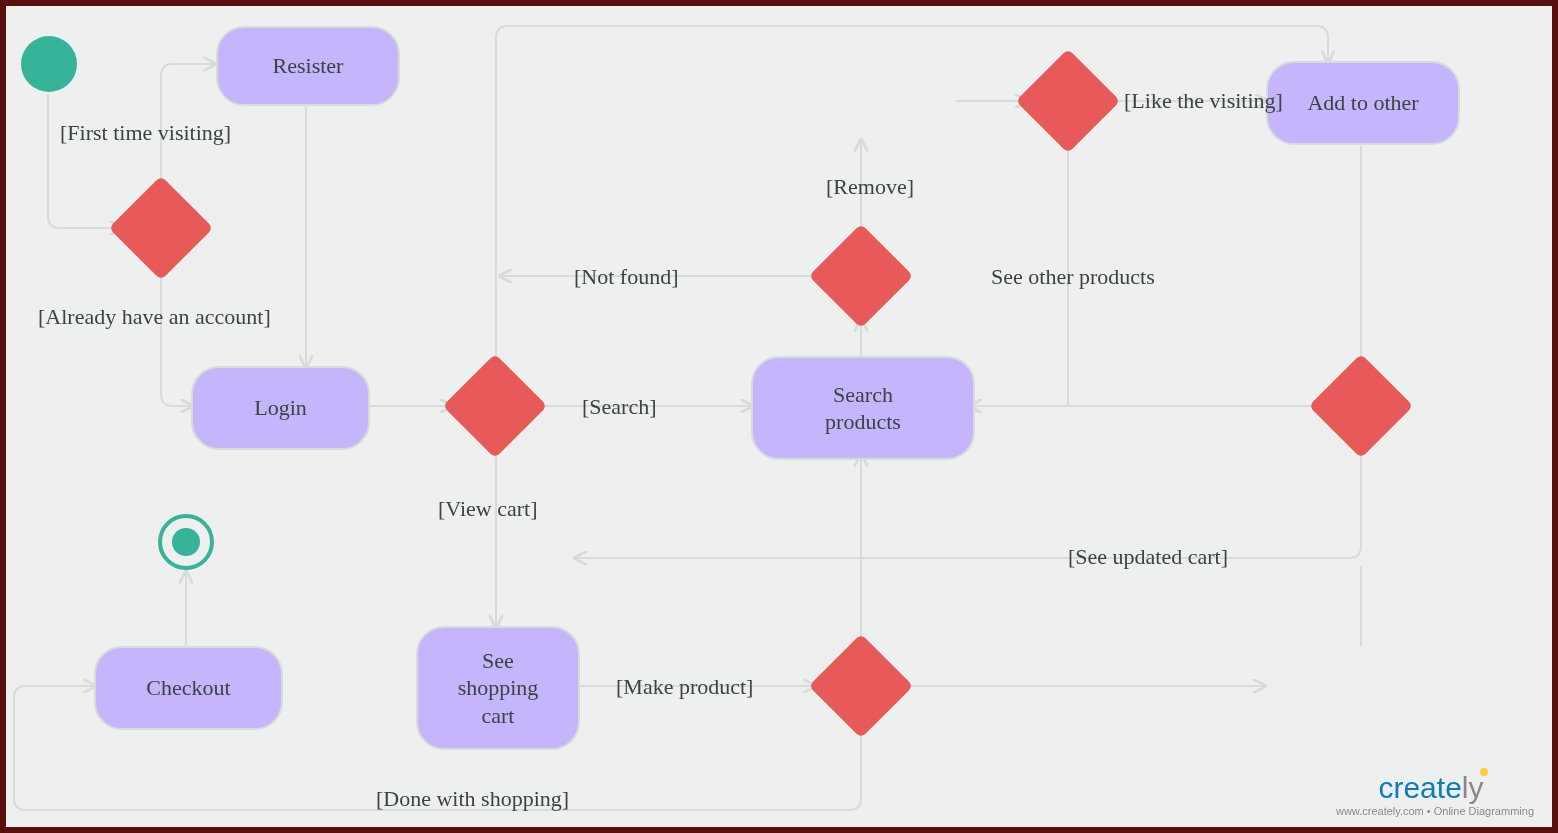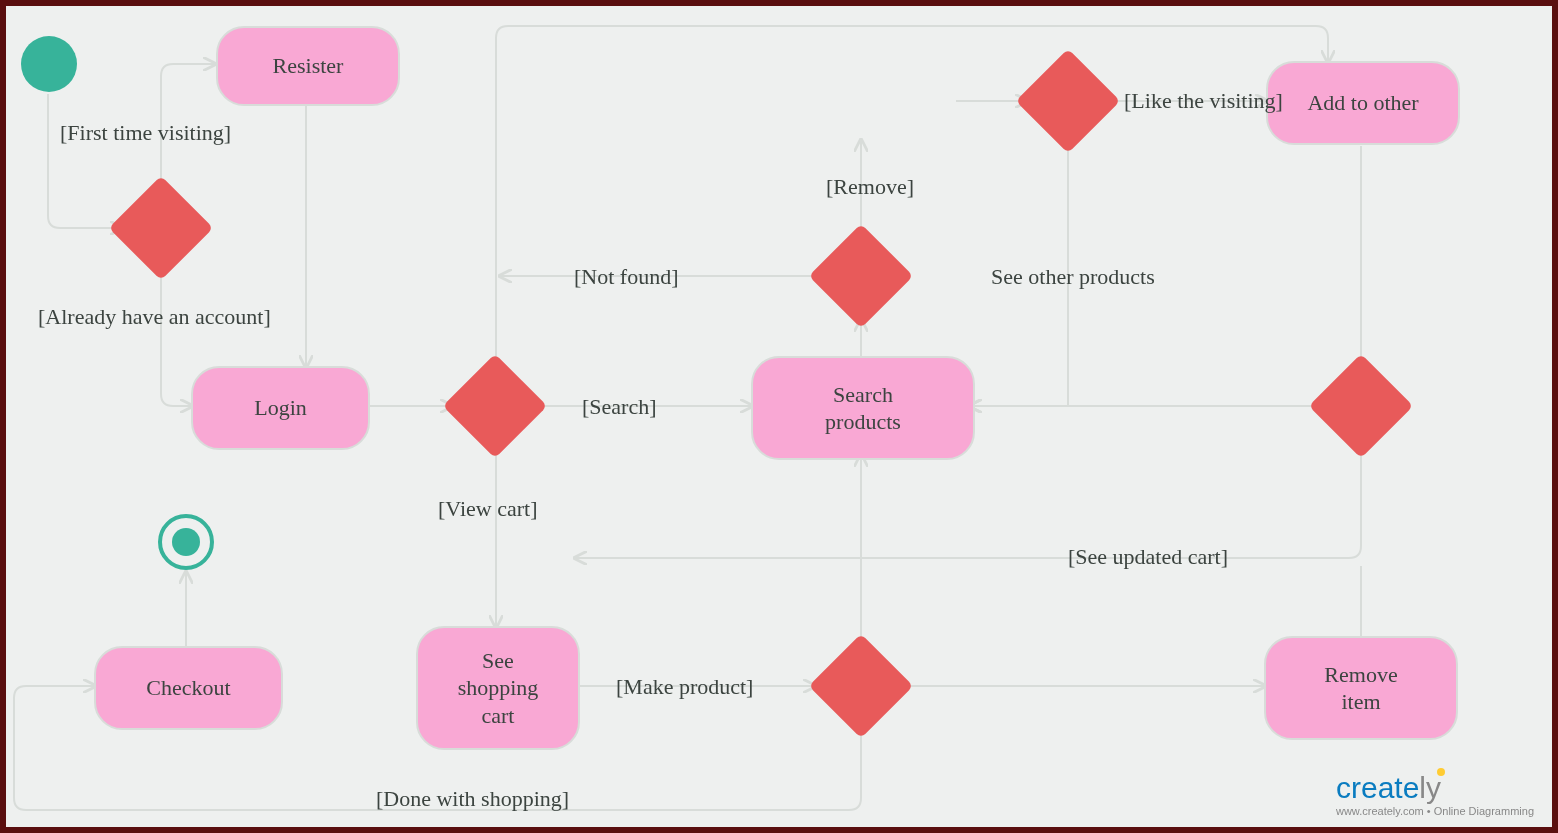--- a/index.html
+++ b/index.html
@@ -29,21 +29,21 @@
     align-items: center;
     justify-content: center;
     text-align: center;
     font-size: 22px;
     color: #3c4440;
     line-height: 1.25;
   }
   .rounded {
     border: 2px solid #d8dcd9;
     border-radius: 28px;
-    background: #f9a8d4;
+    background: #c4b5fd;
   }
   .diamond {
     width: 74px;
     height: 74px;
     background: #e85a5a;
     border: none;
     transform: rotate(45deg);
     border-radius: 6px;
   }
   .start-circle {
@@ -81,21 +81,21 @@
   }
   svg.edges path, svg.edges line {
     stroke: #d8dcd9;
     stroke-width: 2px;
     fill: none;
   }
   .watermark {
     position: absolute;
     right: 18px;
     bottom: 10px;
-    text-align: left;
+    text-align: center;
   }
   .watermark .brand {
     font-family: Arial, sans-serif;
     font-size: 30px;
     color: #0a7cc0;
     font-weight: 500;
   }
   .watermark .brand .ly { color: #888; }
   .watermark .tagline {
     font-family: Arial, sans-serif;
@@ -206,24 +206,20 @@
 <div class="node diamond" style="left:1318px;top:363px"></div>
 
 <div class="node rounded" style="left:410px;top:620px;width:160px;height:120px">
   <span style="white-space:pre-line">See
 shopping
 cart</span>
 </div>
 
 <div class="node diamond" style="left:818px;top:643px"></div>
 
-<div class="node rounded" style="left:1258px;top:630px;width:190px;height:100px">
-  <span style="white-space:pre-line">Remove
-item</span>
-</div>
 
 <div class="node rounded" style="left:88px;top:640px;width:185px;height:80px">
   <span>Checkout</span>
 </div>
 
 <div class="node end-circle" style="left:152px;top:508px">
   <div class="inner"></div>
 </div>
 
 <div class="label" style="left:54px;top:114px">[First time visiting]</div>

